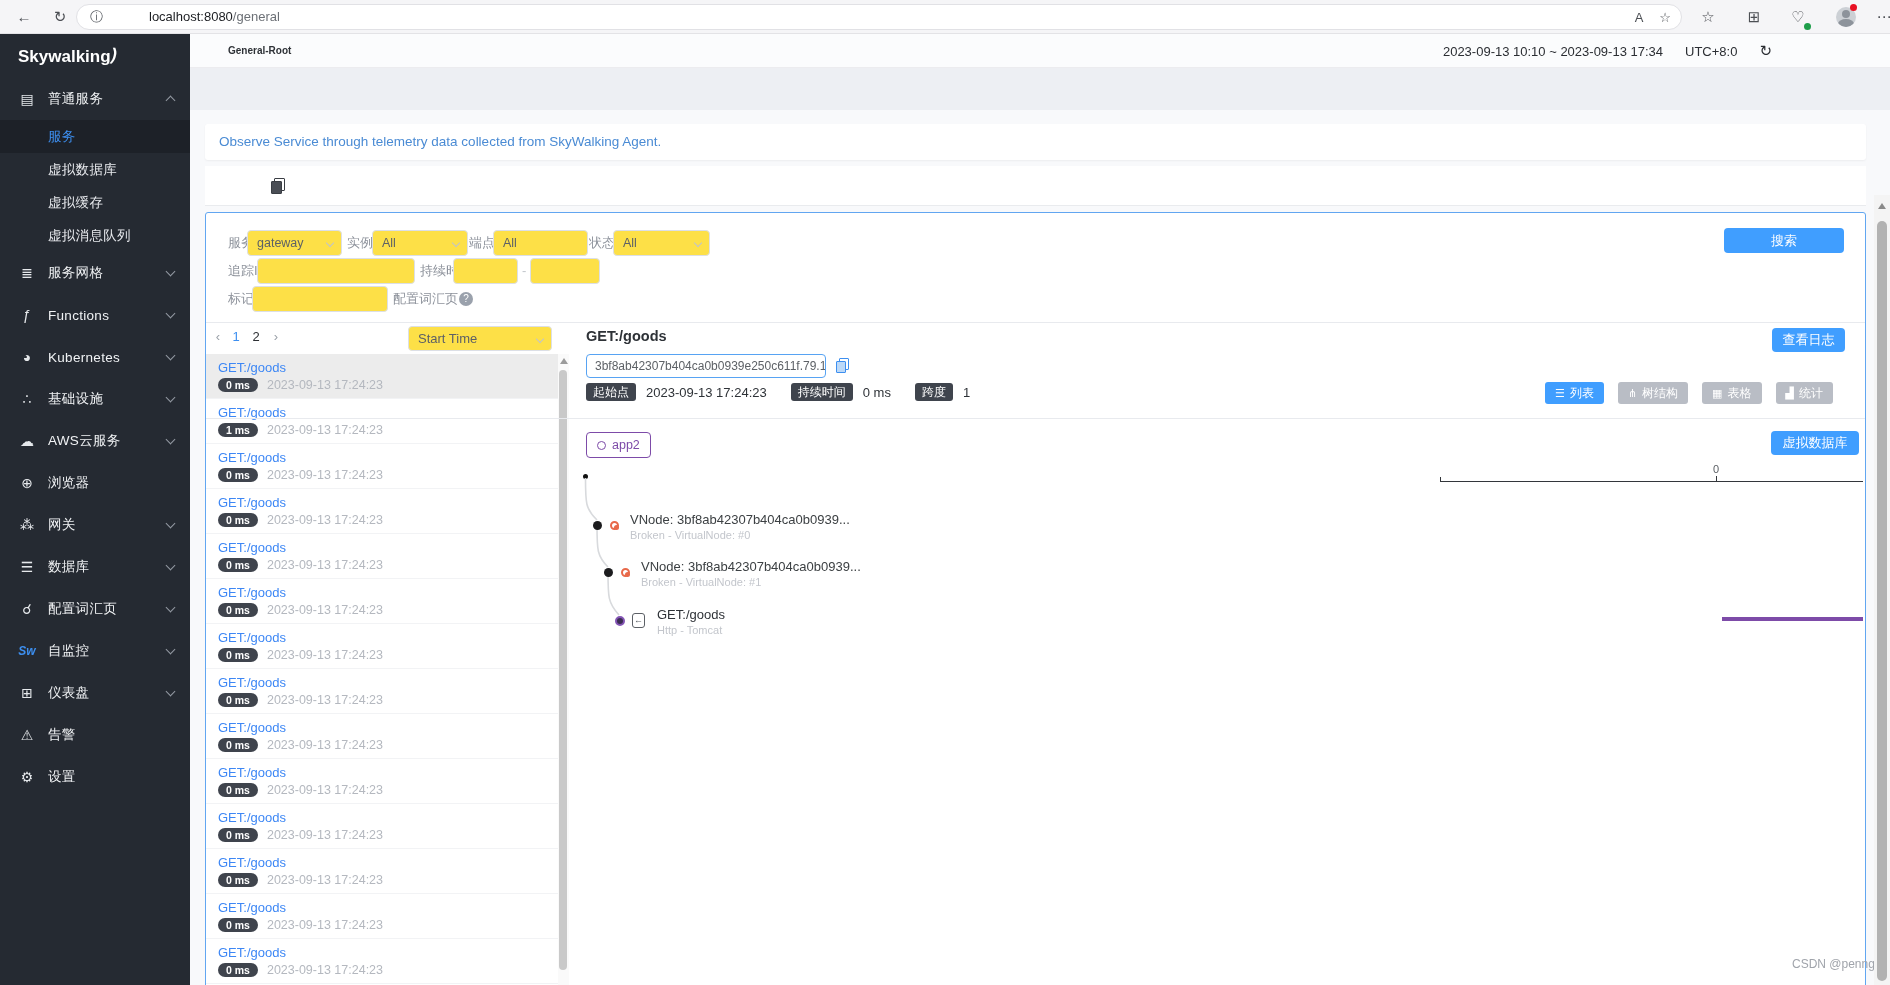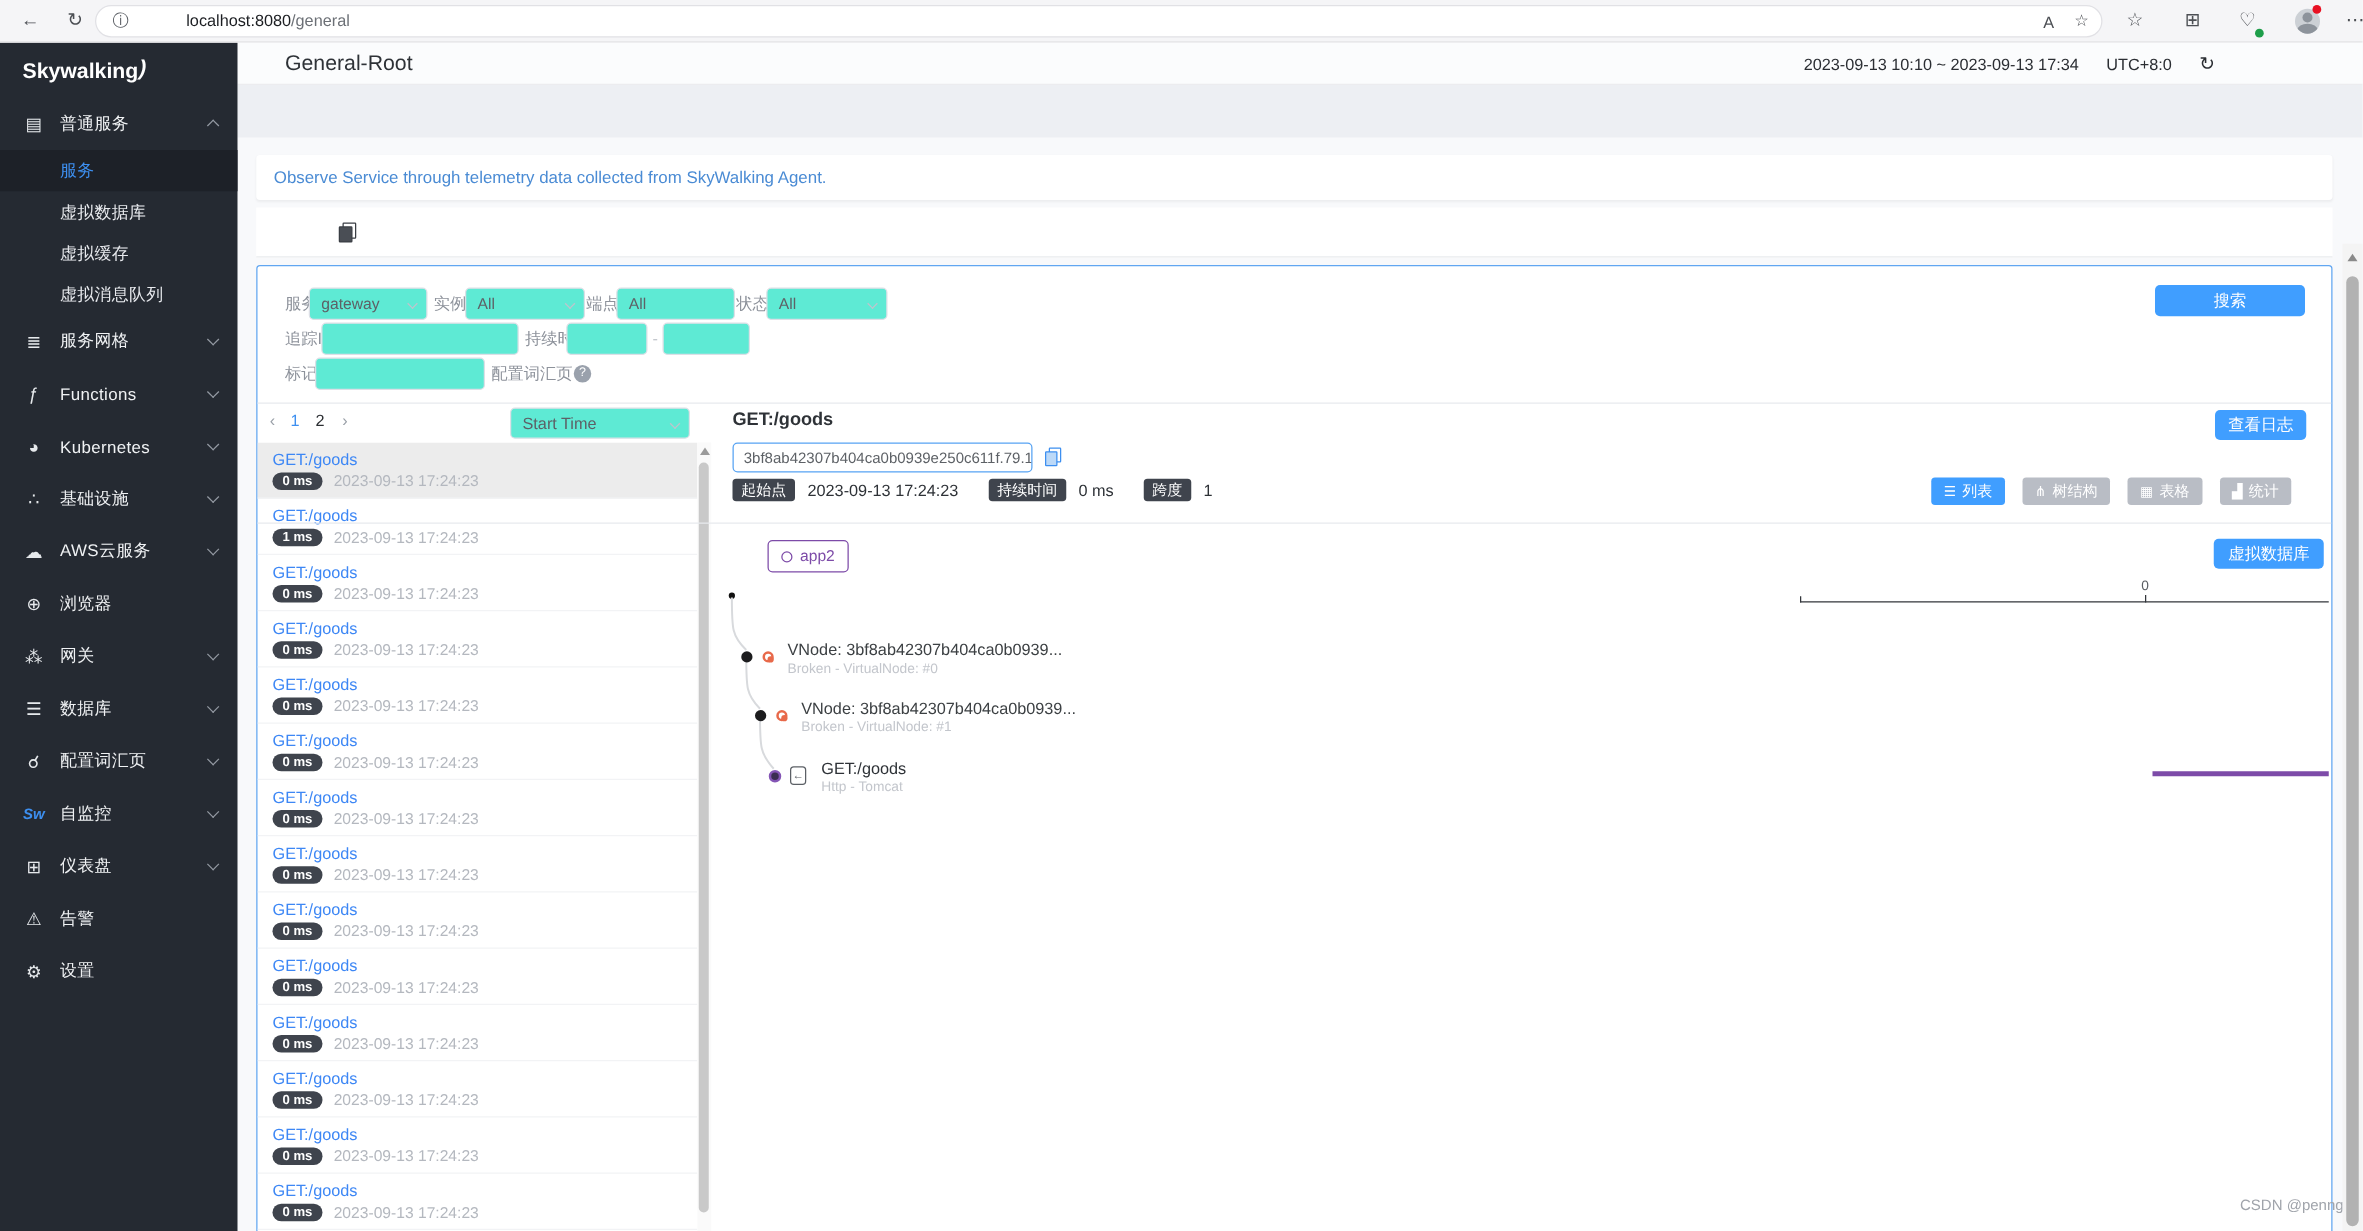--- a/index.html
+++ b/index.html
@@ -37,42 +37,42 @@
   .m-row.child .lbl { color:#e8eaee; }
   .m-row.active { background:#1d2128; }
   .m-row.active .lbl { color:#3d8ff0; }
   .chev { position:absolute; right:16px; width:7px; height:7px; border-right:1.5px solid #949aa3; border-bottom:1.5px solid #949aa3; }
   .chev.down { transform:rotate(45deg); margin-top:-3px; }
   .chev.up { transform:rotate(-135deg); margin-top:3px; }
 
   
   .app-header { position:absolute; left:190px; top:34px; width:1700px; height:34px; background:#fbfcfd;
     border-bottom:1px solid #ececef; z-index:5; }
-  .app-title { position:absolute; left:38px; top:0; line-height:34px; font-size:17px; color:#2e3237; }
+  .app-title { position:absolute; left:38px; top:0; line-height:34px; font-size:10px; color:#2e3237;font-weight:bold; }
   .hdr-right { position:absolute; right:118px; top:0; height:34px; display:flex; align-items:center; gap:22px; font-size:13px; color:#2b2e33; }
   .refresh-glyph { font-size:15px; color:#2b2e33; cursor:pointer; }
   .gray-band { position:absolute; left:190px; top:68px; width:1700px; height:42px; background:#edeff3; }
 
   
   .notice-card { position:absolute; left:205px; top:124px; width:1661px; height:36px; background:#fff;
     border-radius:3px; box-shadow:0 1px 2px rgba(0,0,0,.05); }
   .notice-text { line-height:36px; padding-left:14px; color:#4a8bd4; font-size:13.5px; }
   .tab-card { position:absolute; left:205px; top:166px; width:1661px; height:40px; background:#fff;
     border-bottom:1px solid #e9ebee; display:flex; align-items:center; padding-left:52px; }
   .tab { width:136px; text-align:center; font-size:14px; color:#36393f; cursor:pointer; }
   .tab.active { color:#3d8ff0; }
   .stack-icon { position:relative; width:13px; height:15px; margin-left:14px; cursor:pointer; }
   .stack-icon::before { content:""; position:absolute; left:3px; top:0; width:9px; height:11px; border:1.5px solid #3a3e44; border-radius:1px; background:#fff; }
   .stack-icon::after { content:""; position:absolute; left:0; top:3px; width:9px; height:11px; border:1.5px solid #3a3e44; border-radius:1px; background:#4a4e55; }
 
   
   .panel { position:absolute; left:205px; top:212px; width:1661px; height:980px; background:#fff;
     border:1px solid #61a6f1; border-radius:3px; }
   .f-label { position:absolute; font-size:13px; color:#8d929b; line-height:26px; }
-  .f-box { position:absolute; height:26px; border:1px solid #dcdfe6; border-radius:4px; background:#5eead4;
+  .f-box { position:absolute; height:26px; border:1px solid #dcdfe6; border-radius:4px; background:#fde047;
     font-size:12.5px; color:#5d6166; line-height:24px; padding:0 18px 0 9px; white-space:nowrap; overflow:hidden; }
   .f-box .chev2 { position:absolute; right:8px; top:9px; width:6px; height:6px;
     border-right:1.3px solid #bfc4cc; border-bottom:1.3px solid #bfc4cc; transform:rotate(45deg); }
   .btn-blue { position:absolute; background:#409eff; color:#fff; border:none; border-radius:4px;
     font-size:13px; text-align:center; cursor:pointer; font-family:inherit; }
   .sep { position:absolute; left:0; right:0; height:1px; background:#e8eaee; }
   .help-circle { position:absolute; width:14px; height:14px; border-radius:50%; background:#9aa1ac; color:#fff;
     font-size:10px; text-align:center; line-height:14px; cursor:pointer; }
 
   
@@ -103,21 +103,21 @@
   .badges { position:absolute; left:380px; top:170px; display:flex; align-items:center; font-size:13px; color:#2e3237; }
   .dk-badge { background:#3f444d; color:#fff; font-size:12px; border-radius:3px; padding:2px 7px; line-height:14px; }
   .vm-group { position:absolute; left:1339px; top:169px; display:flex; gap:14px; }
   .vm-btn { height:22px; border:none; border-radius:3px; background:#b9bdc5; color:#fff; font-size:12px;
     padding:0 10px; display:flex; align-items:center; gap:5px; cursor:pointer; font-family:inherit; }
   .vm-btn.active { background:#409eff; }
   .vm-ico { font-size:11px; }
 
   
   .legend-chip { position:absolute; left:380px; top:219px; height:21px; border:1px solid #7d4ba8; border-radius:4px;
-    display:flex; align-items:center; gap:6px; padding:12px 10px; cursor:pointer; background:#fff;margin-left:28px; }
+    display:flex; align-items:center; gap:6px; padding:12px 10px; cursor:pointer; background:#fff; }
   .legend-chip .ring { width:9px; height:9px; border:1.6px solid #7d4ba8; border-radius:50%; }
   .legend-chip .txt { color:#7d4ba8; font-size:12.5px; }
   .root-dot { position:absolute; left:377px; top:261px; width:5px; height:5px; background:#111; border-radius:50%; }
   .tree-links { position:absolute; left:375px; top:258px; }
   .tree-node { position:absolute; height:34px; }
   .tree-node .dot { position:absolute; left:0; top:9px; width:9px; height:9px; border-radius:50%; background:#1c1c1e; }
   .tree-node.entry .dot { background:#3b2d52; border:2.2px solid #8455b5; width:10px; height:10px; }
   .tree-node .ring-ico { position:absolute; left:17px; top:9px; width:9px; height:9px; border:2px solid #e8694a; border-radius:50%; }
   .tree-node .ring-ico::after { content:""; position:absolute; left:2px; top:2px; width:5px; height:5px; background:#e8694a; border-radius:50%; }
   .tree-node .entry-ico { position:absolute; left:17px; top:6px; width:13px; height:15px; border:1.6px solid #5c6066;

